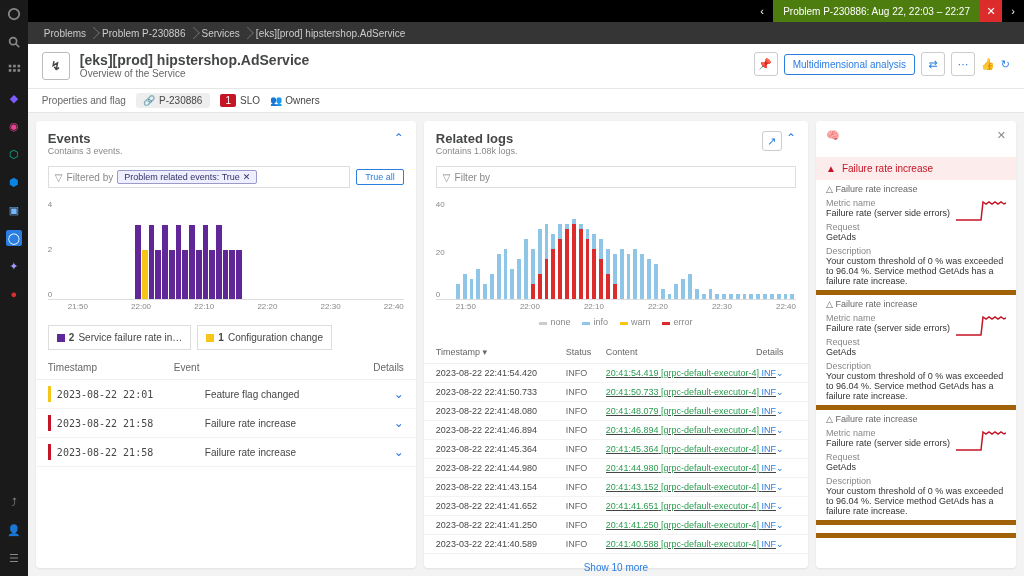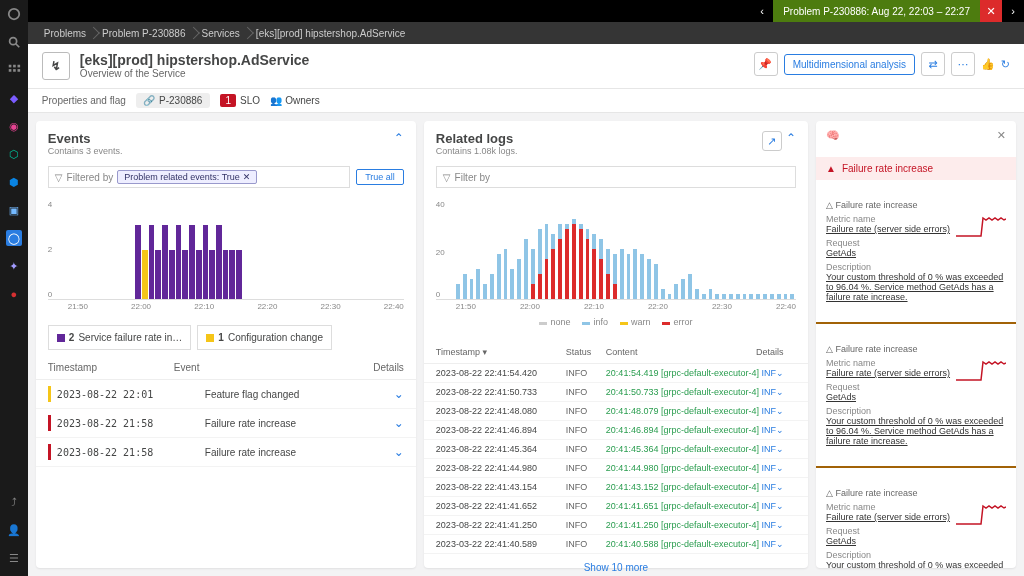--- a/index.html
+++ b/index.html
@@ -61,35 +61,35 @@
 .lcard .sq { width: 8px; height: 8px; }
 .tblhead { display: flex; padding: 6px 12px; font-size: 10px; color: #666; border-bottom: 1px solid #eee; }
 .evtrow { display: flex; padding: 6px 12px; font-size: 10px; border-bottom: 1px solid #f3f3f3; align-items: center; }
 .evtrow .mark { width: 3px; height: 16px; background: #c41425; margin-right: 6px; }
 .evtrow.f .mark { background: #f5c518; }
 .evtrow .ts { width: 120px; font-family: monospace; }
 .evtrow .ev { flex: 1; padding-left: 28px; }
 .logs .tblhead { font-size: 9px; }
 .logs .tblhead .c1 { width: 130px; } .logs .tblhead .c2 { width: 40px; } .logs .tblhead .c3 { flex: 1; } .logs .tblhead .c4 { width: 40px; }
 .logrow { display: flex; padding: 4px 12px; font-size: 9px; font-family: monospace; border-bottom: 1px solid #f3f3f3; align-items: flex-start; }
-.logrow .c1 { width: 130px; } .logrow .c2 { width: 40px; color: #666; } .logrow .c3 { flex: 1; overflow: hidden; white-space: nowrap; } .logrow .c4 { width: 20px; color: #2a7de1; cursor: pointer; }
+.logrow .c1 { width: 130px; } .logrow .c2 { width: 40px; color: #666; } .logrow .c3 { flex: 1; overflow: hidden; white-space: nowrap; text-decoration: underline; } .logrow .c4 { width: 20px; color: #2a7de1; cursor: pointer; }
 .logrow .stamp { color: #2a9d4f; } .logrow .exec { color: #2a9d4f; } .logrow .inf { color: #2a7de1; }
 .showmore { text-align: center; padding: 8px; color: #2a7de1; font-size: 10px; cursor: pointer; }
 .davis-head { display: flex; align-items: flex-start; padding: 8px 10px; }
 .davis-head .bicon { width: 20px; height: 20px; margin-right: 6px; }
 .davis-head h3 { font-size: 13px; font-weight: bold; }
 .davis-head .sub { font-size: 9px; }
 .davis-head .sub .pid { color: #2a7de1; }
 .davis-head .x { margin-left: auto; cursor: pointer; color: #888; }
 .alert { background: #fdecec; color: #c41425; padding: 6px 10px; font-size: 10px; display: flex; gap: 6px; align-items: center; }
 .davis-body { overflow-y: auto; flex: 1; }
-.dsec { padding: 20px 10px; border-bottom: 2px solid #a16207; font-size: 9px; }
+.dsec { padding: 4px 10px; border-bottom: 5px solid #a16207; font-size: 9px; }
 .dsec .dtitle { display: flex; gap: 6px; align-items: center; color: #666; margin-bottom: 4px; }
 .dsec .lbl { color: #888; margin-top: 4px; }
-.dsec .val { color: #333; text-decoration: underline; }
+.dsec .val { color: #333; }
 .spark { float: right; width: 50px; height: 24px; }
 .spark svg { width: 100%; height: 100%; }
 </style>
 </head>
 <body>
 
 <div class="app">
   <div class="iconbar">
     <div class="ic">
         <svg viewBox="0 0 16 16">

